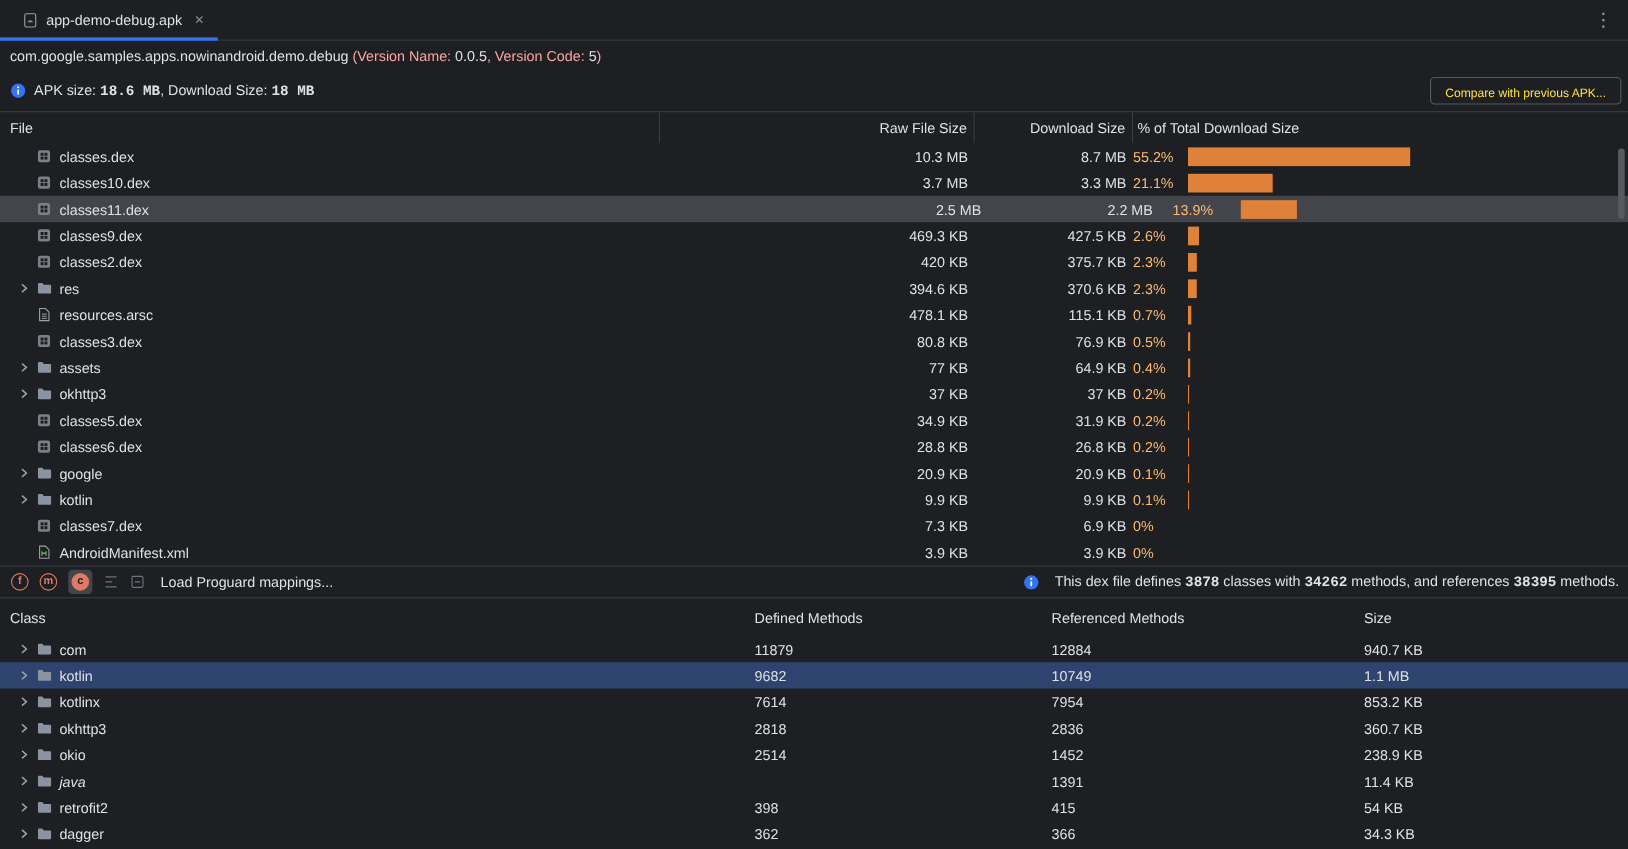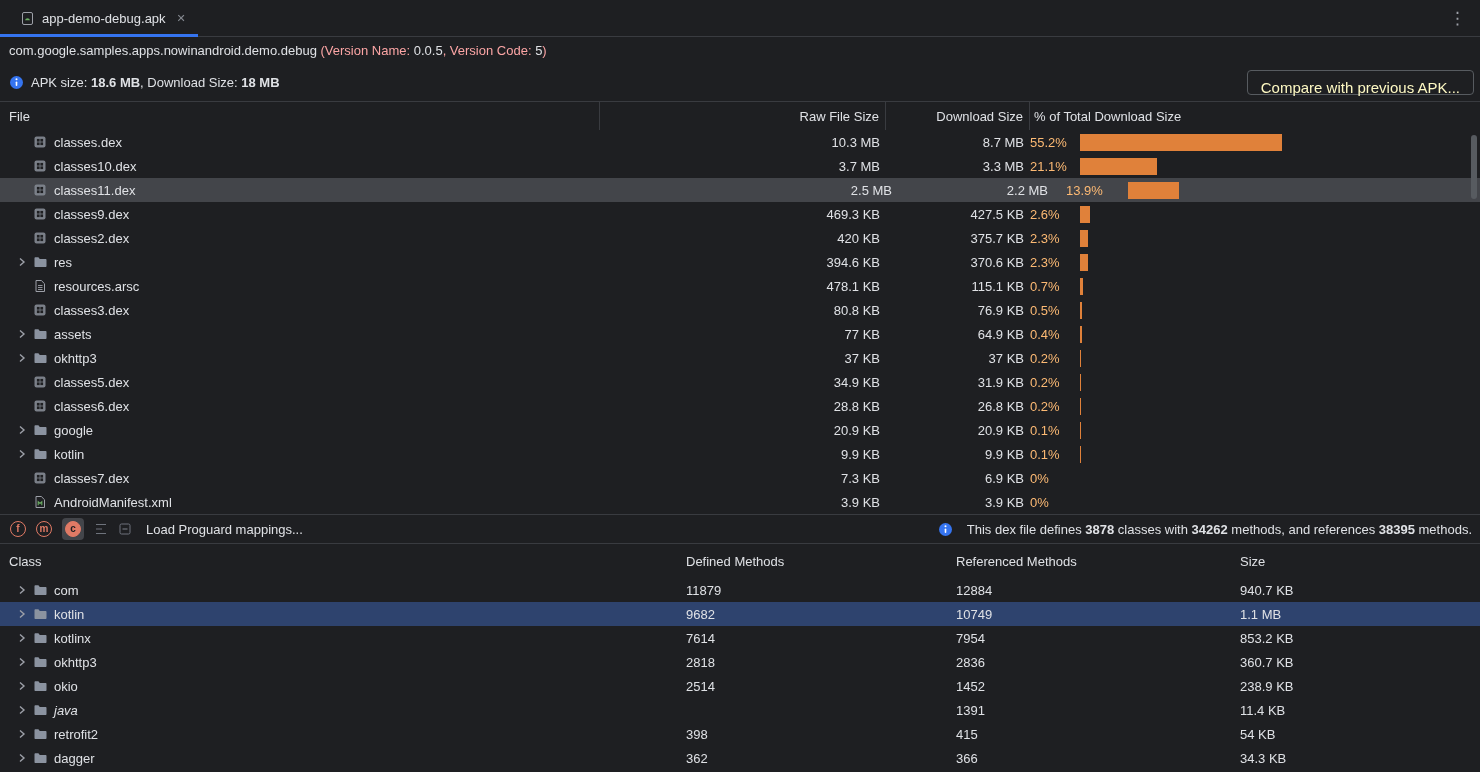--- a/index.html
+++ b/index.html
@@ -2,39 +2,39 @@
 <html style="--accent-blue: #3574f0; --bar-orange: #e0813a; --selection-gray: #43454a; --selection-blue: #2e436e;"><head>
 <meta charset="utf-8">
 <style>
   * { margin:0; padding:0; box-sizing:border-box; }
   html,body { width:1480px; height:772px; }
   body {
     background:#1e1f22; color:#dfe1e5;
     font-family:"Liberation Sans", sans-serif; font-size:13px;
     overflow:hidden;
   }
-  b { font-weight:700; }
+  b { font-weight:700;font-family:Liberation Mono, monospace; }
   .pre { white-space:pre; }
   .dim { color:#fca5a5; }
   .strong { font-weight:400; }
 
   
   .tab-bar { height:37px; border-bottom:1px solid #393b40; display:flex; align-items:stretch; }
   .tab { display:flex; align-items:center; gap:7px; padding:0 12px 0 20px; position:relative; cursor:default; }
   .tab::after { content:''; position:absolute; left:0; right:0; bottom:-1px; height:3px; background:var(--accent-blue,#3574f0); }
   .tab-close { color:#868a91; font-size:11px; margin-left:4px; }
   .more-btn { margin-left:auto; align-self:center; color:#9da0a8; font-size:17px; padding:0 14px; }
 
   
   .pkg-line { height:26px; display:flex; align-items:center; padding-left:9px; }
   .apk-line { height:38px; display:flex; align-items:center; padding-left:9px; gap:7px; }
   .btn {
     margin-left:auto; margin-right:6px; height:25px; padding:8px 13px;
     background:transparent; border:1px solid #575b60; border-radius:4px;
-    color:#fef9c3; font-family:"Liberation Sans",sans-serif; font-size:15px; cursor:default;
+    color:#fde047; font-family:"Liberation Sans",sans-serif; font-size:11px; cursor:default;
   }
 
   
   .ft-wrap { position:relative; }
   .ft-header { display:flex; align-items:center; height:29px; border-top:1px solid #393b40; }
   .h-file { width:600px; padding-left:9px; border-right:1px solid #393b40; align-self:stretch; display:flex; align-items:center; }
   .h-raw  { width:286px; text-align:right; padding-right:6px; border-right:1px solid #393b40; align-self:stretch; display:flex; align-items:center; justify-content:flex-end; }
   .h-dl   { width:144px; text-align:right; padding-right:6px; border-right:1px solid #393b40; align-self:stretch; display:flex; align-items:center; justify-content:flex-end; }
   .h-pct  { flex:1; padding-left:4px; }
 

